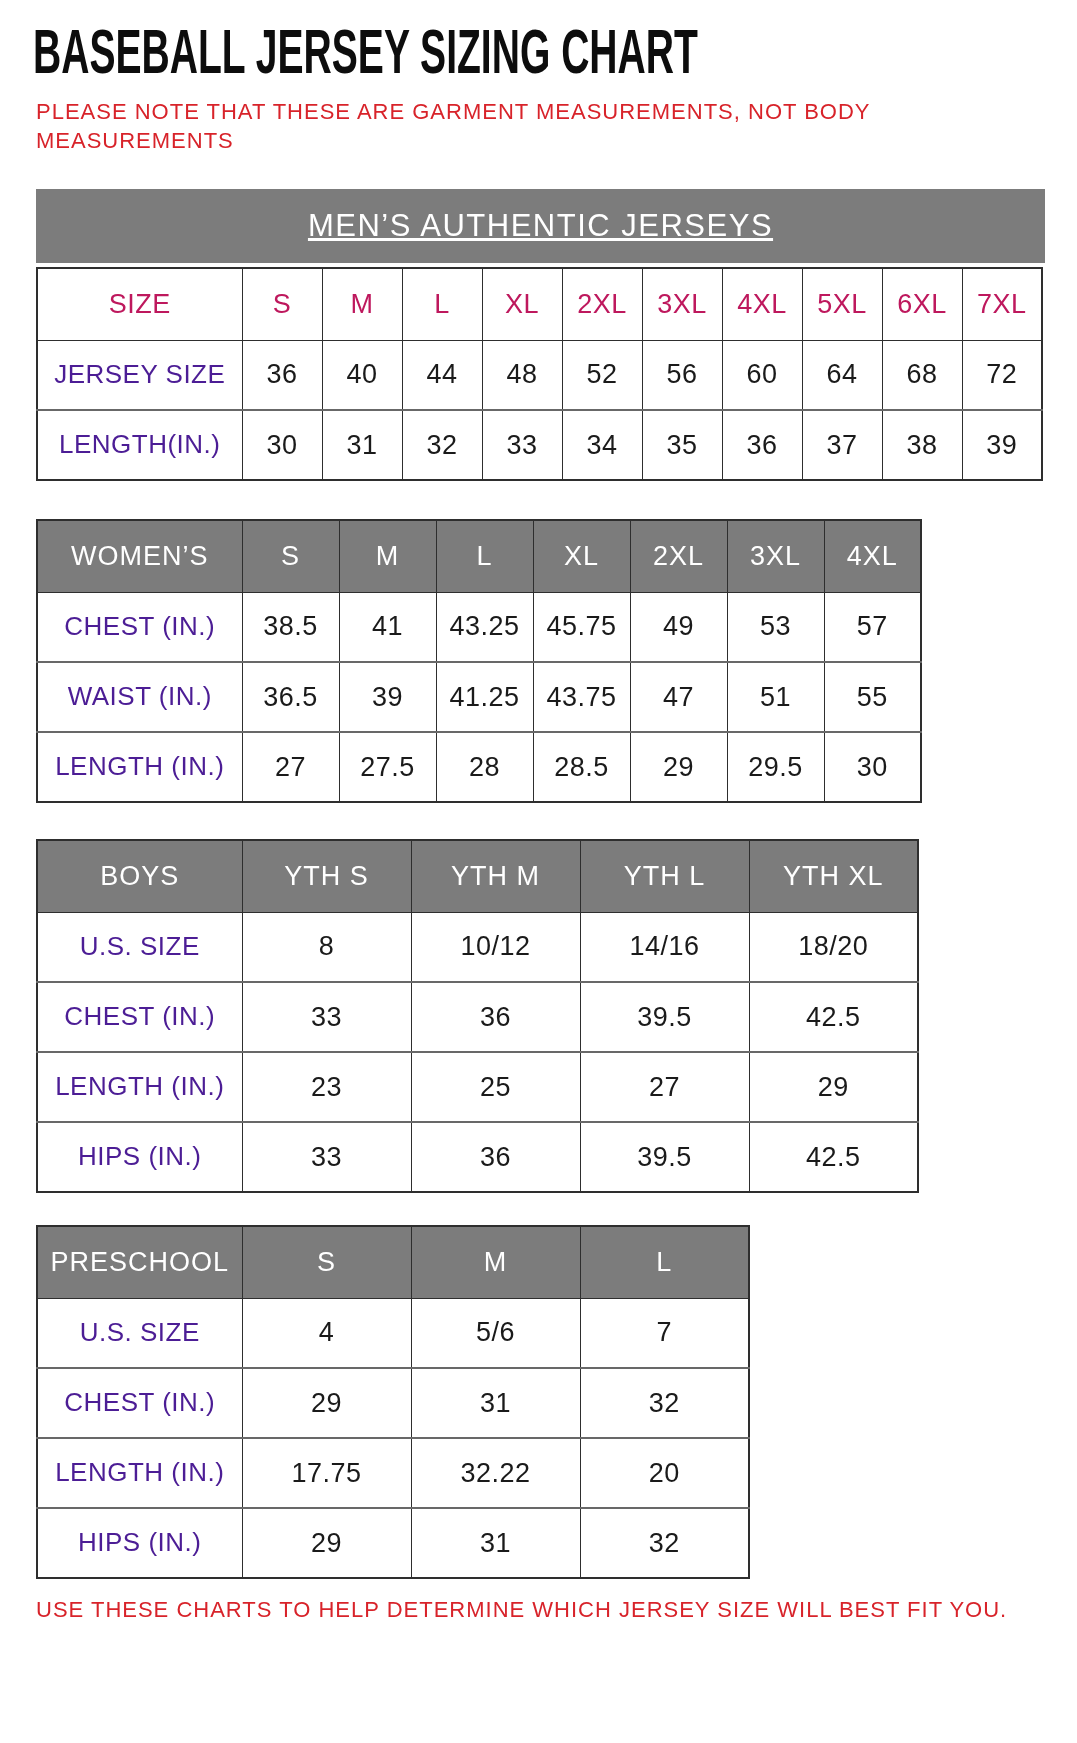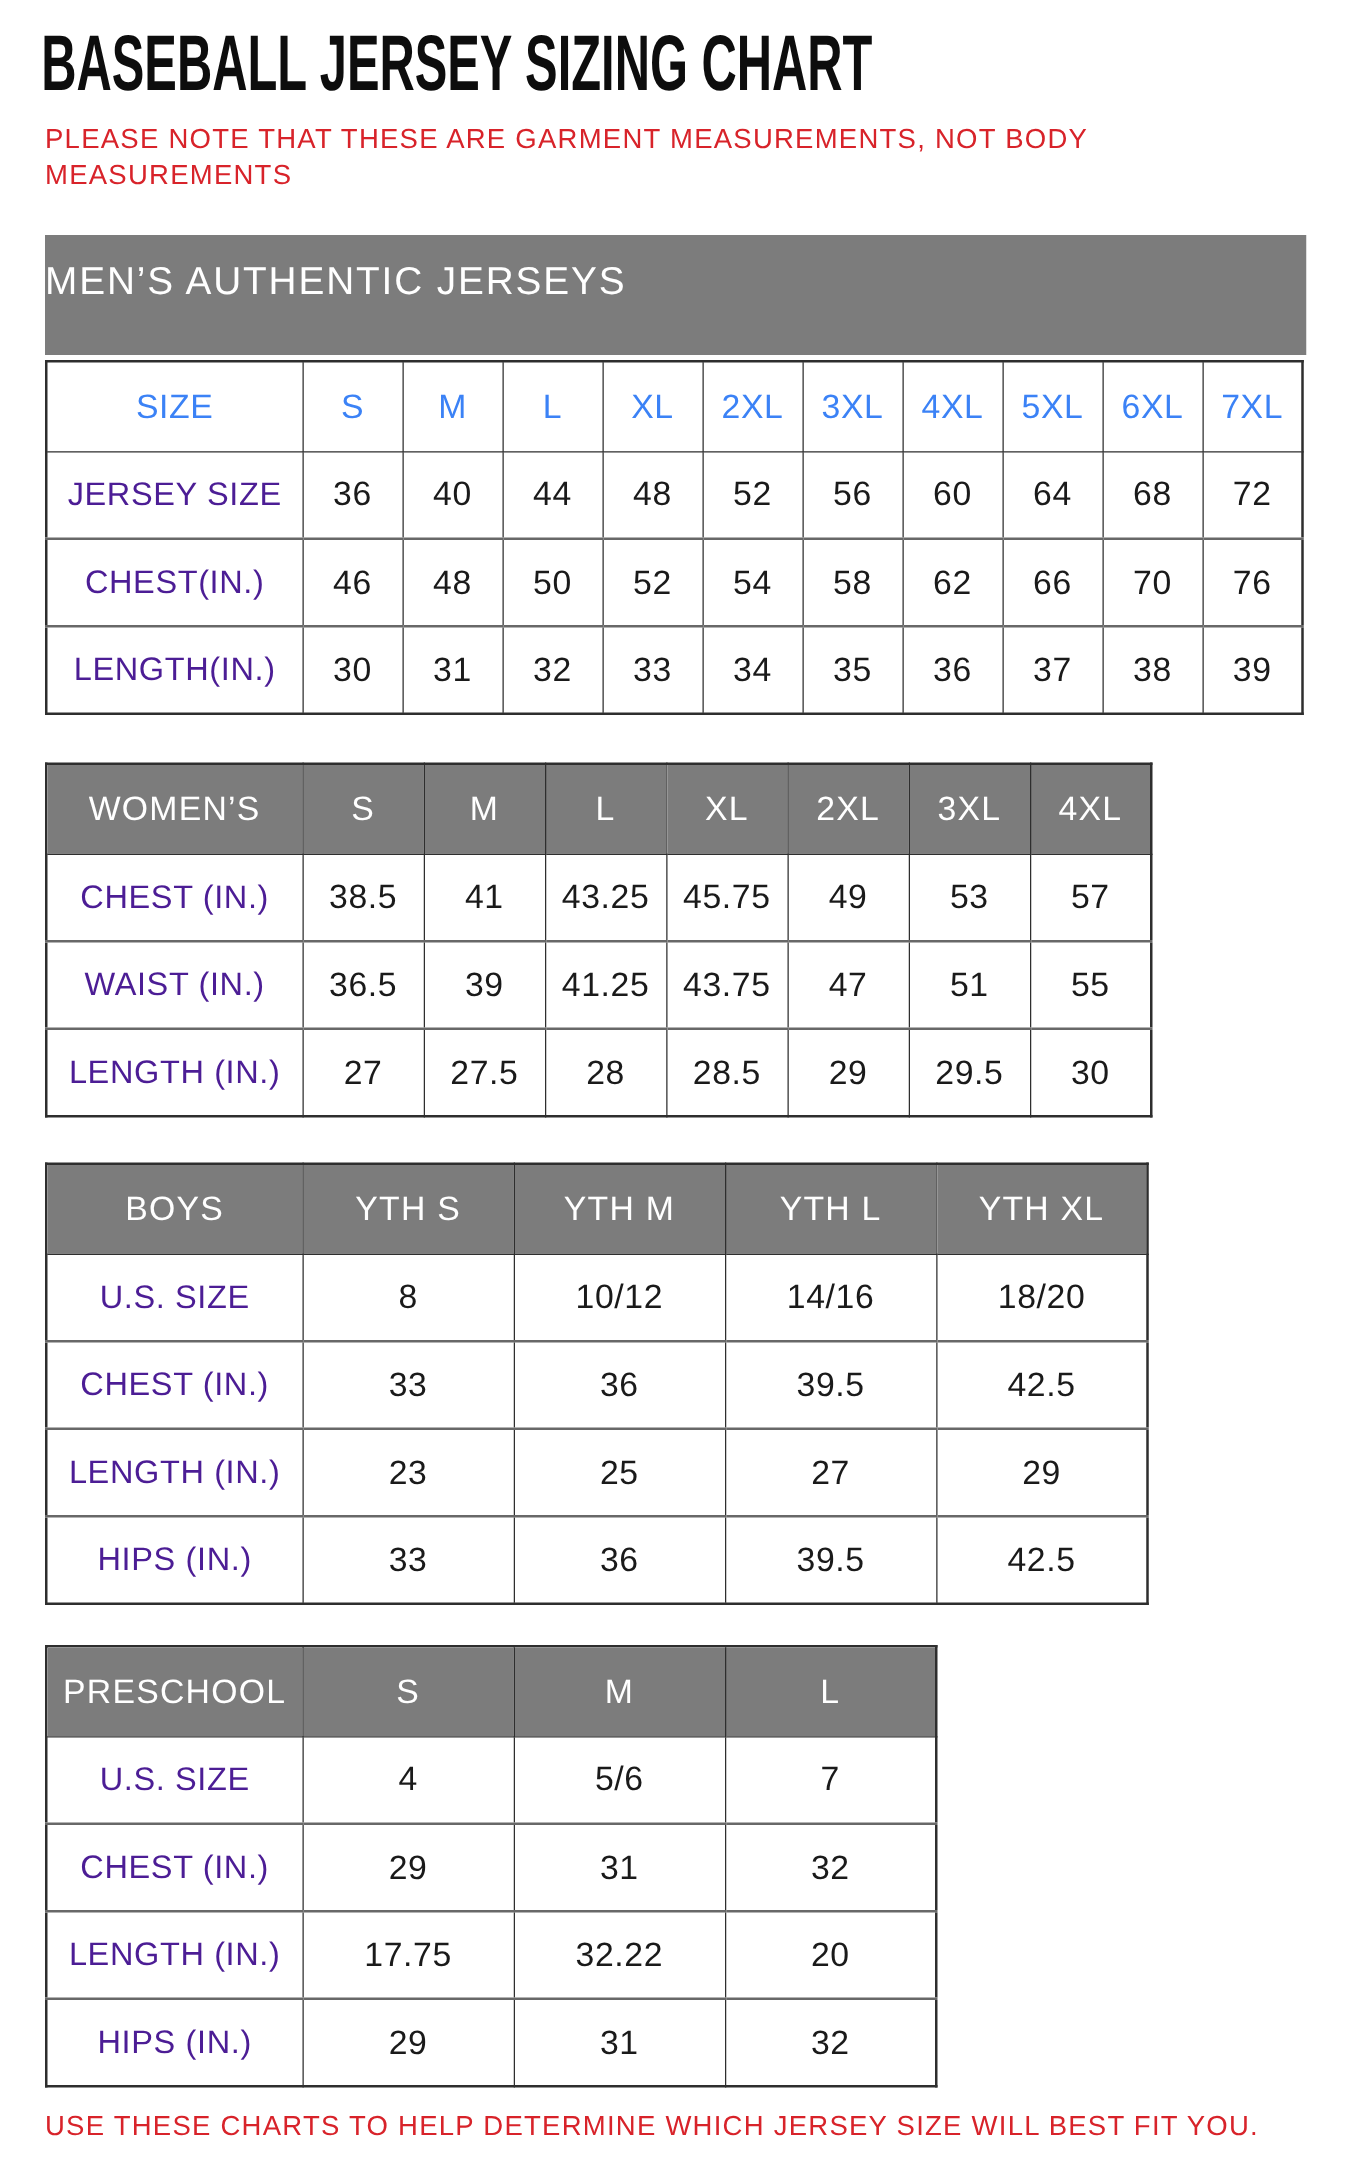--- a/index.html
+++ b/index.html
@@ -39,26 +39,27 @@
 
   .tbl-section { margin-left: 36px; }
   .mens-section      { margin-top: 34px; }
   .womens-section    { margin-top: 38px; }
   .boys-section      { margin-top: 36px; }
   .preschool-section { margin-top: 32px; }
 
   .banner {
     background: var(--gray, #7c7c7c);
     color: #ffffff;
-    height: 96px;
+    height: 74px;
     line-height: 74px;
-    text-align: left;
+    text-align: center;
     font-size: 31px;
     letter-spacing: 1.5px;
     margin-bottom: 4px;
+    text-decoration: underline;
   }
 
   table.size-table {
     border-collapse: collapse;
     table-layout: fixed;
     border: 2px solid #2e2e2e;
   }
   .size-table th, .size-table td {
     border: 1px solid #2e2e2e;
     text-align: center;
@@ -70,21 +71,21 @@
   .size-table tbody tr:not(:first-child) > th,
   .size-table tbody tr:not(:first-child) > td { border-top: 2px solid #686868; }
   .size-table thead tr { height: 72px; }
   .size-table tbody tr { height: 70px; }
   .size-table thead th {
     background: var(--gray, #7c7c7c);
     color: #ffffff;
     font-size: 27px;
     letter-spacing: 1px;
   }
-  .size-table.mens thead th { background: #ffffff; color: #3b82f6; letter-spacing: 0.5px; text-align: center; }
+  .size-table.mens thead th { background: #ffffff; color: #be185d; letter-spacing: 0.5px; text-align: center; }
   .size-table td { font-size: 27px; color: #1a1a1a; letter-spacing: 0.5px; }
   .size-table th.row-label {
     font-size: 26px;
     color: #4c1d95;
     white-space: pre-line;
     line-height: 1.2;
     letter-spacing: 0.5px;
   }
 </style>
 </head>
@@ -135,33 +136,20 @@
             <td>44</td>
             <td>48</td>
             <td>52</td>
             <td>56</td>
             <td>60</td>
             <td>64</td>
             <td>68</td>
             <td>72</td>
           </tr>
           <tr>
-            <th class="row-label">CHEST(IN.)</th>
-            <td>46</td>
-            <td>48</td>
-            <td>50</td>
-            <td>52</td>
-            <td>54</td>
-            <td>58</td>
-            <td>62</td>
-            <td>66</td>
-            <td>70</td>
-            <td>76</td>
-          </tr>
-          <tr>
             <th class="row-label">LENGTH(IN.)</th>
             <td>30</td>
             <td>31</td>
             <td>32</td>
             <td>33</td>
             <td>34</td>
             <td>35</td>
             <td>36</td>
             <td>37</td>
             <td>38</td>

